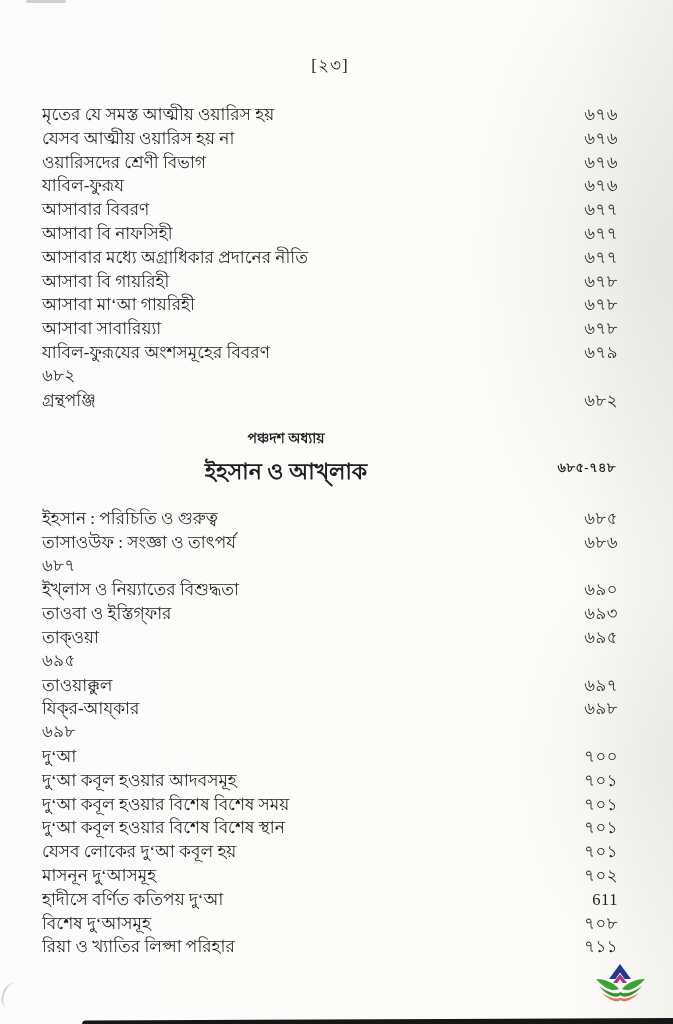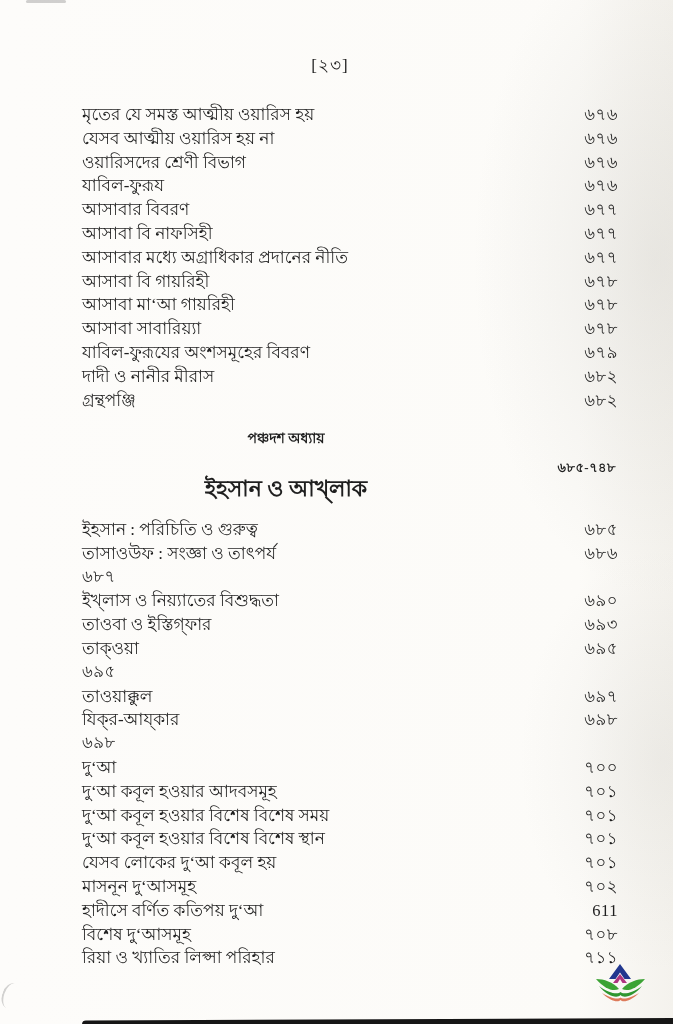--- a/index.html
+++ b/index.html
@@ -15,29 +15,29 @@
       radial-gradient(ellipse 260px 480px at 655px 260px, rgba(183,181,174,0.22), transparent 70%),
       radial-gradient(ellipse 200px 300px at 660px 760px, rgba(183,181,174,0.15), transparent 70%),
       linear-gradient(to right,#fdfcfa 0%,#fcfbf8 86%,#f4f2ed 100%);
   }
   .page-number{
     position:absolute;top:52px;left:0;width:660px;
     text-align:center;font-size:17px;letter-spacing:1px;
   }
   .toc{position:absolute;left:42px;right:55px;}
   .toc1{top:101px;}
-  .toc2{top:516px;}
+  .toc2{top:505px;}
   .trow{
     display:flex;justify-content:space-between;align-items:baseline;
-    height:23.8px;font-size:17px;white-space:nowrap;margin-left:40px;
+    height:23.8px;font-size:17px;white-space:nowrap;
   }
   .trow .pg{font-size:16.5px;letter-spacing:0.5px;}
   .chap{position:absolute;top:427px;left:0;width:572px;text-align:center;}
   .chap .sub{font-size:14px;font-weight:bold;}
-  .chap .ttl{font-size:22px;font-weight:bold;margin-top:20px;}
+  .chap .ttl{font-size:22px;font-weight:bold;margin-top:3px;}
   .range{
     position:absolute;top:458px;right:57px;
     font-size:13px;font-weight:bold;letter-spacing:0.5px;
   }
   .logo{position:absolute;left:593px;top:962px;width:55px;height:46px;}
   .edge-bottom{
     position:absolute;bottom:-1px;left:82px;right:-3px;height:7px;
     background:#161616;transform:rotate(-0.25deg);transform-origin:100% 100%;
     border-radius:4px 0 0 2px;
   }
@@ -99,21 +99,20 @@
       </div>
     <div class="trow">
         <span class="t">আসাবা সাবারিয়্যা</span>
         <span class="pg">৬৭৮</span>
       </div>
     <div class="trow">
         <span class="t">যাবিল-ফুরূযের অংশসমূহের বিবরণ</span>
         <span class="pg">৬৭৯</span>
       </div>
     <div class="trow">
-        <span class="t">দাদী ও নানীর মীরাস</span>
         <span class="pg">৬৮২</span>
       </div>
     <div class="trow">
         <span class="t">গ্রন্থপঞ্জি</span>
         <span class="pg">৬৮২</span>
       </div>
   </div>
 
   <div class="chap">
     <div class="sub">পঞ্চদশ অধ্যায়</div>

